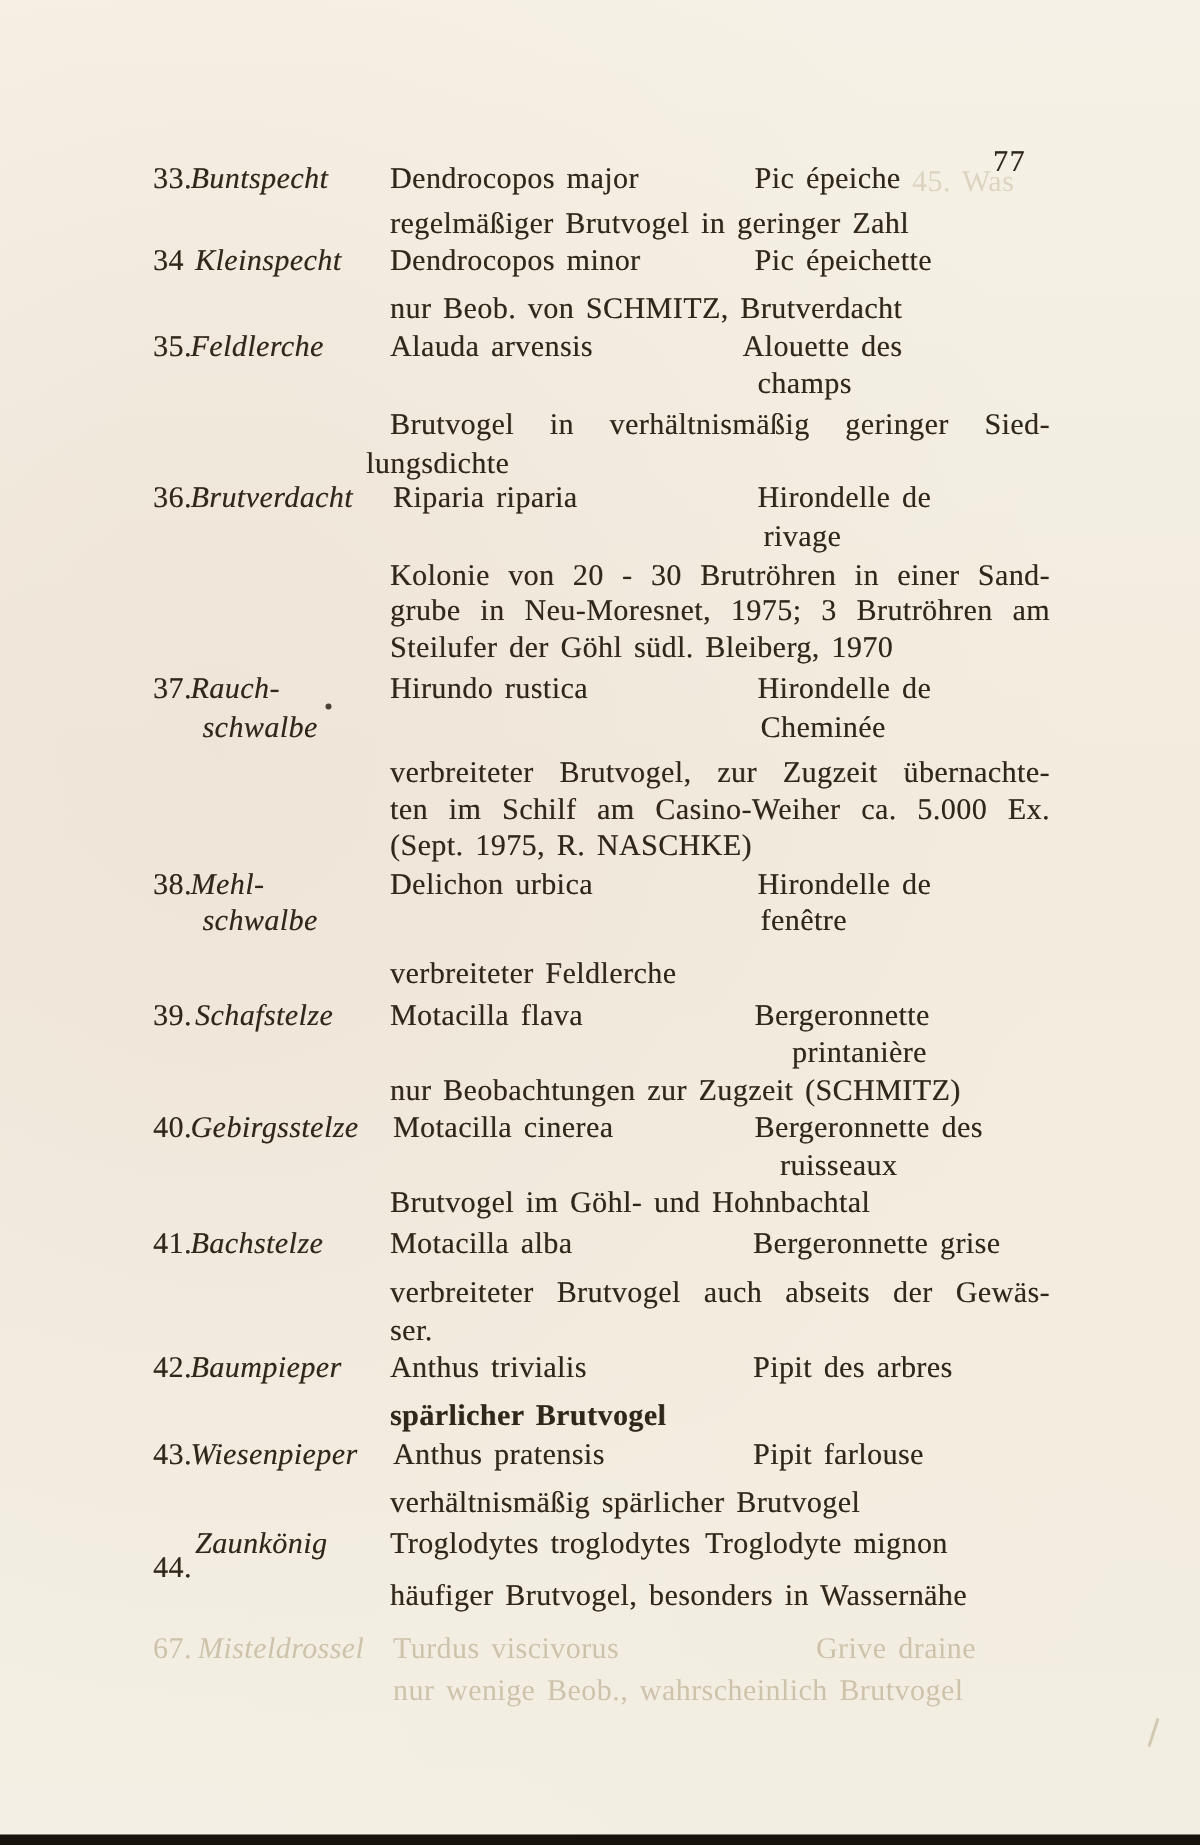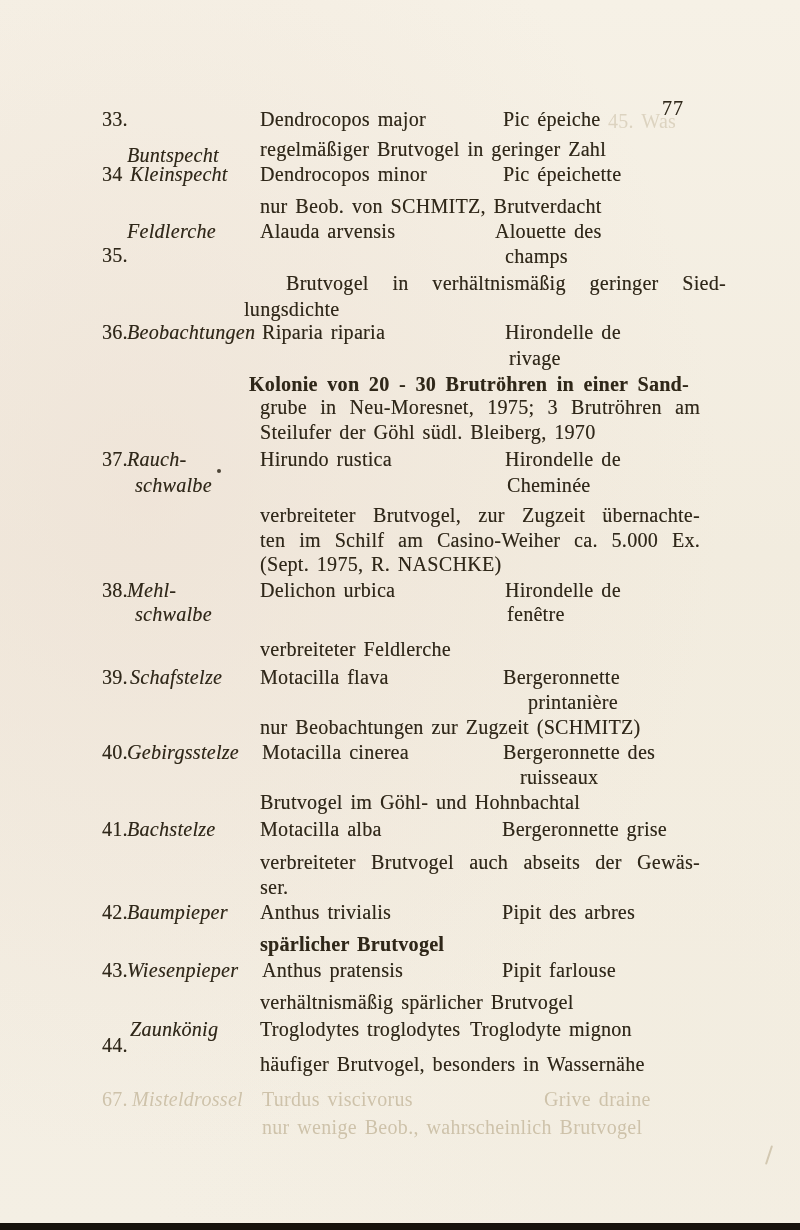--- a/index.html
+++ b/index.html
@@ -49,48 +49,48 @@
   }
 </style>
 </head>
 <body style="--paper: #f4efe3; --ink: #2f2719; --ghost: #c5b89d; --bar: #17120c;">
 
 <main id="content">
   <div class="pagenum">77</div>
   <div class="footer-bar"></div>
 <div>
       <span class="cell num" style="left: 102px; top: 109px;">33.</span>
-      <span class="cell de" style="left: 127px; top: 109px; margin-top: 36px;">Buntspecht</span>
+      <span class="cell de" style="left: 127px; top: 109px;">Buntspecht</span>
       <span class="cell la" style="left: 260px; top: 109px;">Dendrocopos major</span>
       <span class="cell fr" style="left: 503px; top: 109px;">Pic épeiche</span>
       <span class="cell note" style="left: 260px; top: 139px;">regelmäßiger Brutvogel in geringer Zahl</span>
     </div>
     <div>
       <span class="cell num" style="left: 102px; top: 164px;">34</span>
       <span class="cell de" style="left: 130px; top: 164px;">Kleinspecht</span>
       <span class="cell la" style="left: 260px; top: 164px;">Dendrocopos minor</span>
       <span class="cell fr" style="left: 503px; top: 164px;">Pic épeichette</span>
       <span class="cell note" style="left: 260px; top: 196px;">nur Beob. von SCHMITZ, Brutverdacht</span>
     </div>
     <div>
-      <span class="cell num" style="left: 102px; top: 221px; margin-top: 24px;">35.</span>
+      <span class="cell num" style="left: 102px; top: 221px;">35.</span>
       <span class="cell de" style="left: 127px; top: 221px;">Feldlerche</span>
       <span class="cell la" style="left: 260px; top: 221px;">Alauda arvensis</span>
       <span class="cell fr" style="left: 495px; top: 221px;">Alouette des</span>
       <span class="cell fr" style="left: 505px; top: 246px;">champs</span>
-      <span class="cell note just" style="left: 260px; top: 273px; width: 440px; margin-left: 26px;">Brutvogel in verhältnismäßig geringer Sied-</span>
+      <span class="cell note just" style="left: 260px; top: 273px; width: 440px;">Brutvogel in verhältnismäßig geringer Sied-</span>
       <span class="cell note" style="left: 244px; top: 299px;">lungsdichte</span>
     </div>
     <div>
       <span class="cell num" style="left: 102px; top: 322px;">36.</span>
-      <span class="cell de" style="left: 127px; top: 322px;">Beobachtungen</span>
+      <span class="cell de" style="left: 127px; top: 322px;">Brutverdacht</span>
       <span class="cell la" style="left: 262px; top: 322px;">Riparia riparia</span>
       <span class="cell fr" style="left: 505px; top: 322px;">Hirondelle de</span>
       <span class="cell fr" style="left: 509px; top: 348px;">rivage</span>
-      <span class="cell note just" style="left: 249px; top: 374px; width: 440px; font-weight: bold;">Kolonie von 20 - 30 Brutröhren in einer Sand-</span>
+      <span class="cell note just" style="left: 260px; top: 374px; width: 440px;">Kolonie von 20 - 30 Brutröhren in einer Sand-</span>
       <span class="cell note just" style="left: 260px; top: 397px; width: 440px;">grube in Neu-Moresnet, 1975; 3 Brutröhren am</span>
       <span class="cell note" style="left: 260px; top: 422px;">Steilufer der Göhl südl. Bleiberg, 1970</span>
     </div>
     <div>
       <span class="cell num" style="left: 102px; top: 449px;">37.</span>
       <span class="cell de" style="left: 127px; top: 449px;">Rauch-</span>
       <span class="cell la" style="left: 260px; top: 449px;">Hirundo rustica</span>
       <span class="cell fr" style="left: 505px; top: 449px;">Hirondelle de</span>
       <span class="cell de" style="left: 135px; top: 475px;">schwalbe</span>
       <span class="cell fr" style="left: 507px; top: 475px;">Cheminée</span>

